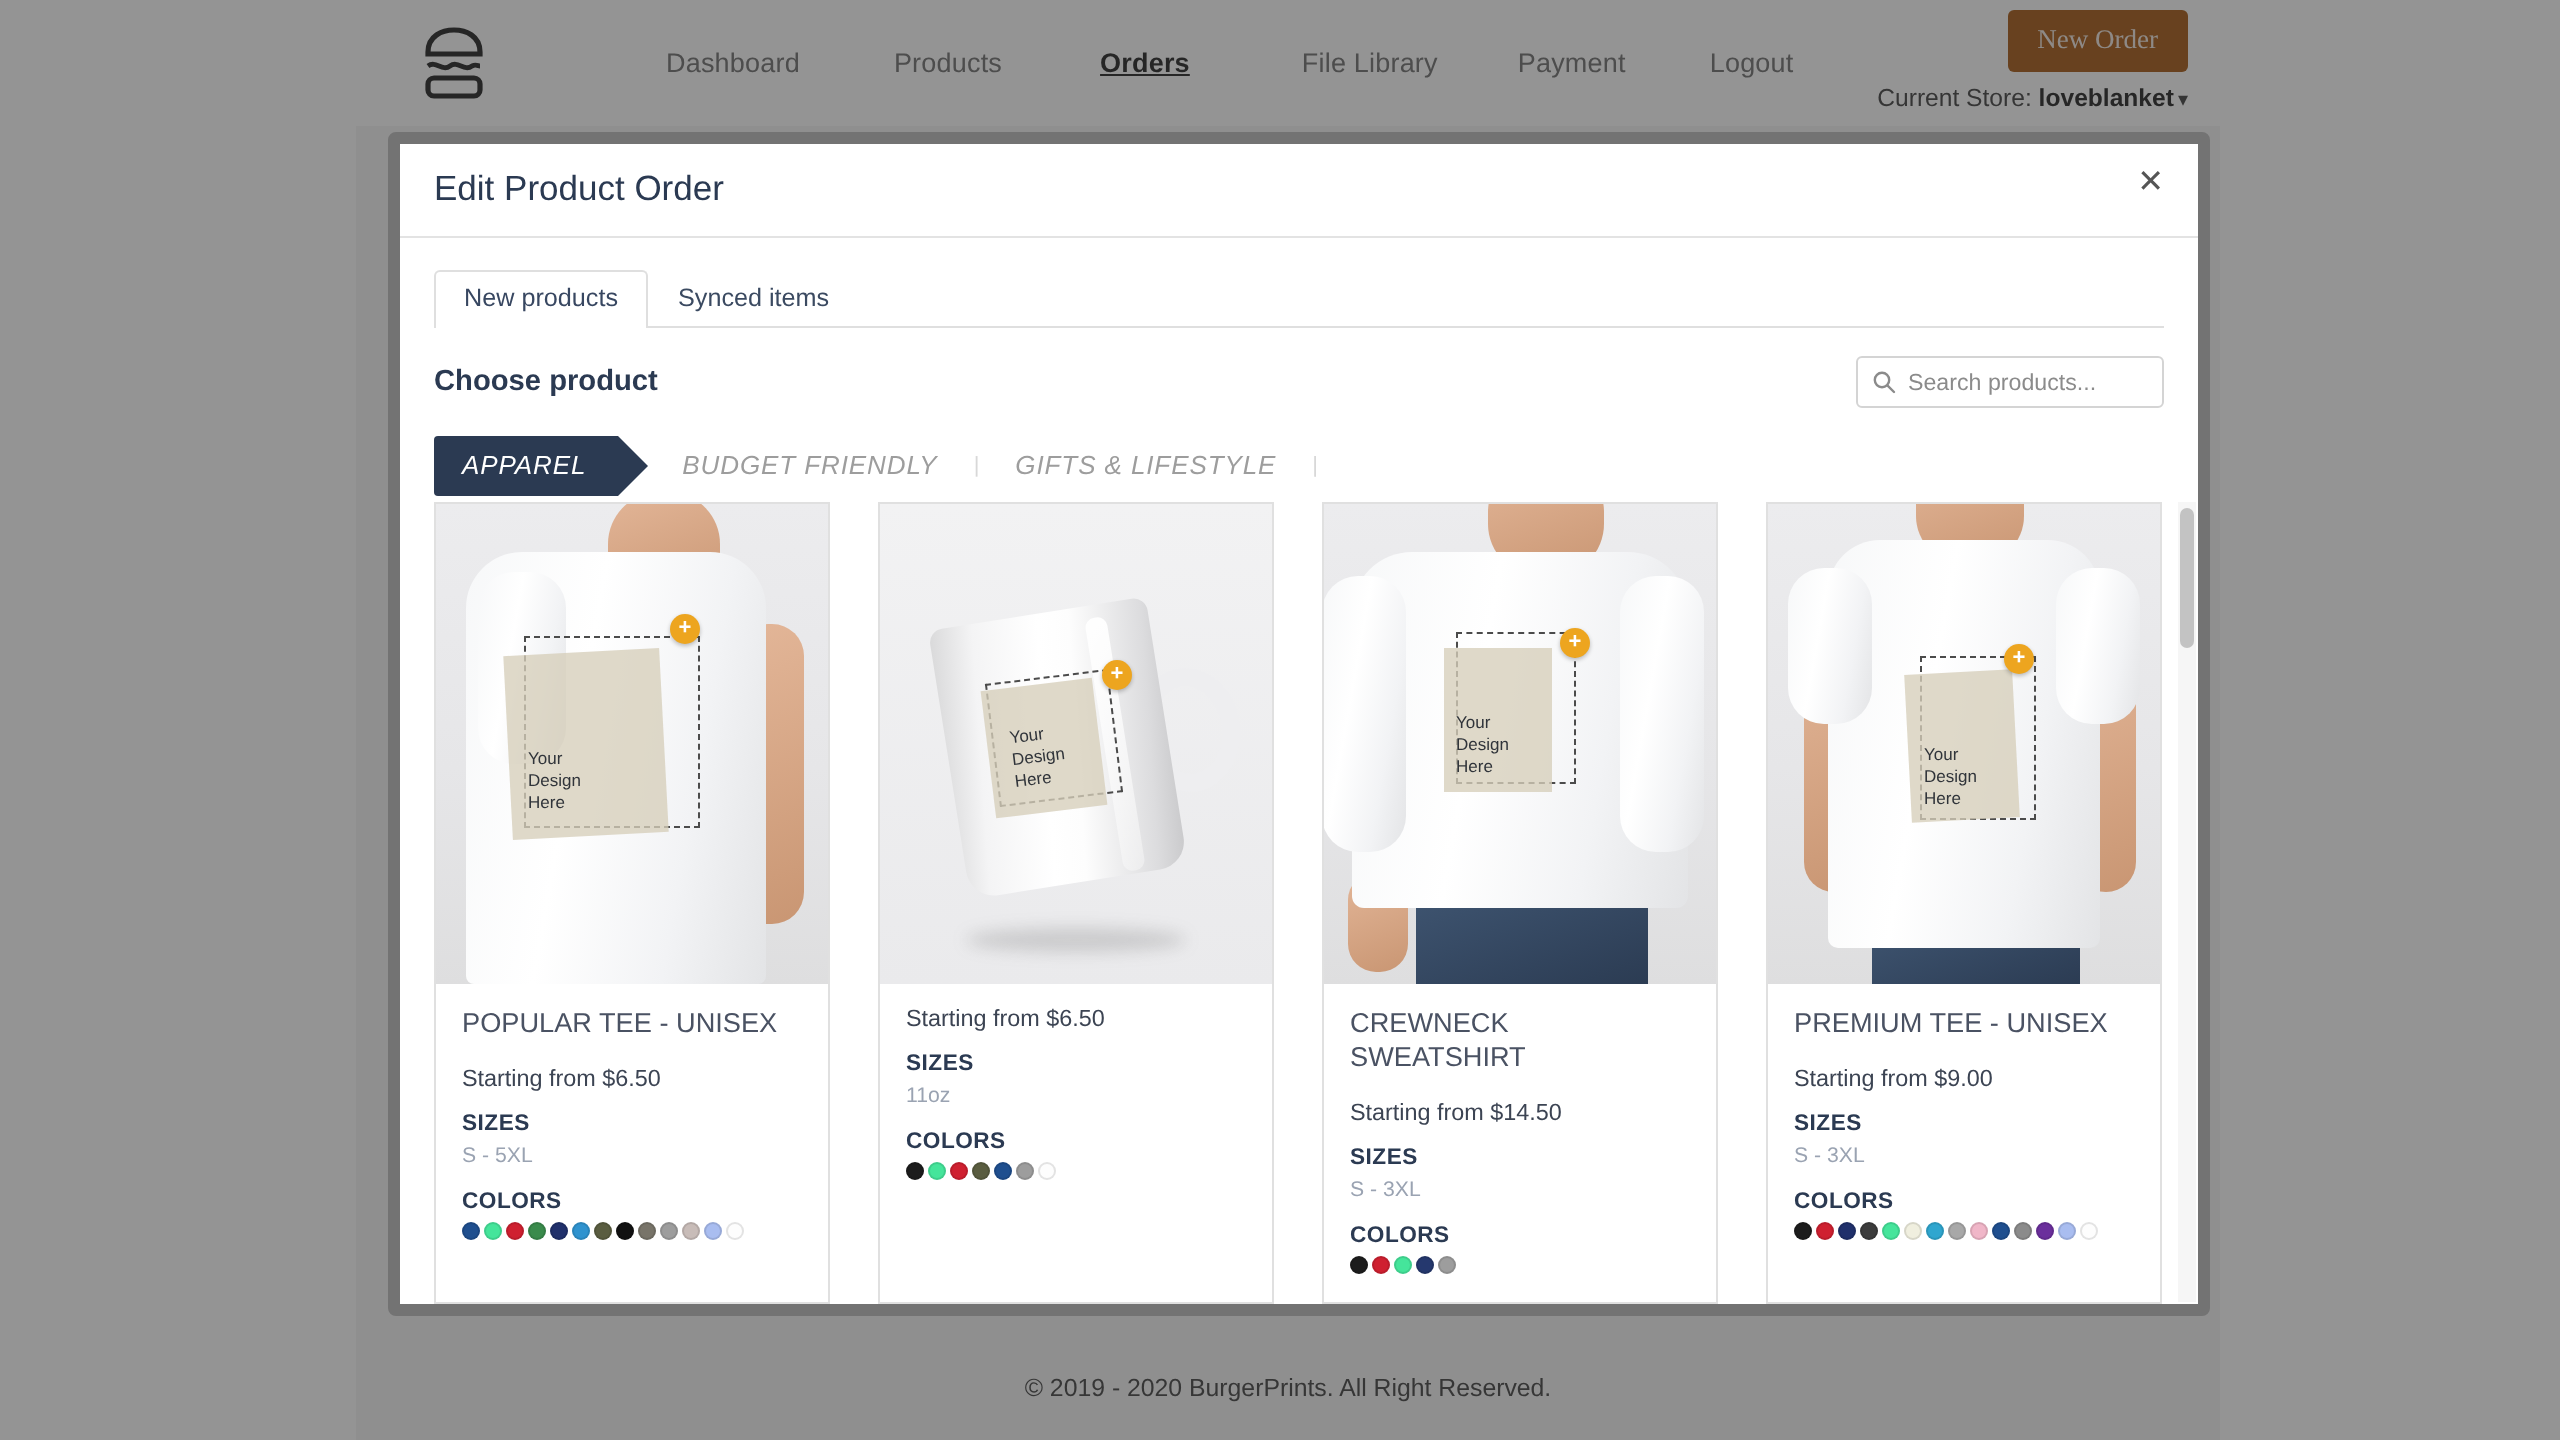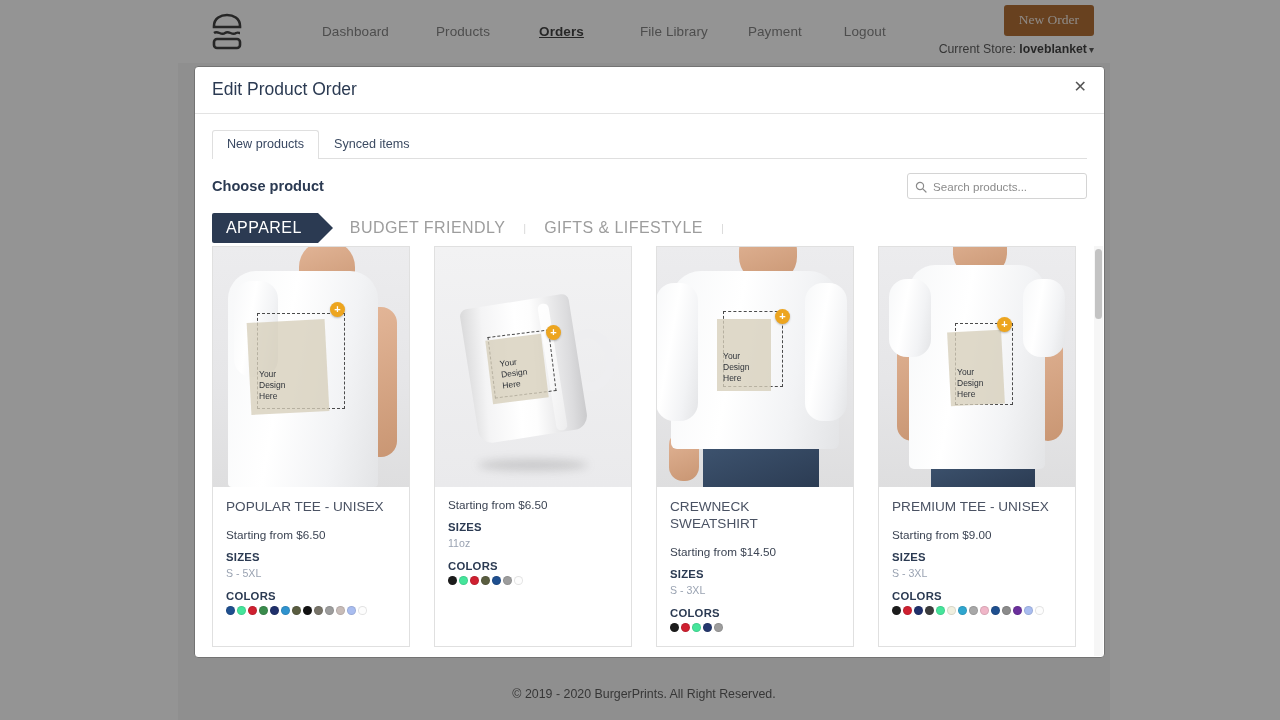--- a/index.html
+++ b/index.html
@@ -25,21 +25,21 @@
   
   .topnav {
     position: absolute; left: 178px; top: 0; width: 932px; height: 63px;
     background: #ffffff;
   }
   .logo {
     position: absolute; left: 32px; top: 12px;
     width: 34px; height: 40px;
   }
   .nav-links {
-    position: absolute; left: 144px; top: 24px;
+    position: absolute; left: 155px; top: 24px;
     display: flex; align-items: center;
   }
   .nav-link {
     font-size: 13.5px; color: #6b6b6b; letter-spacing: .1px;
     margin-right: 21px; white-space: nowrap; cursor: pointer;
   }
   .nav-link.is-active { color: #1a1a1a; font-weight: bold; text-decoration: underline; }
   .nav-link:nth-child(1){ margin-right: 47px; }
   .nav-link:nth-child(2){ margin-right: 49px; }
   .nav-link:nth-child(3){ margin-right: 56px; }
@@ -72,21 +72,21 @@
   .backdrop {
     position: absolute; inset: 0;
     background: rgba(50,50,50,.52);
   }
 
   
   .modal {
     position: absolute; left: 194px; top: 66px;
     width: 911px; height: 592px;
     background: #ffffff;
-    border: 1px solid #737373;
+    border: 6px solid #737373;
     border-radius: 4px;
     overflow: hidden;
     display: flex; flex-direction: column;
   }
   .modal-header {
     height: 47px; flex: 0 0 47px;
     border-bottom: 1px solid #e3e3e3;
     position: relative;
   }
   .modal-title {
@@ -125,21 +125,21 @@
     color: #384761;
   }
 
   .choose-row {
     display: flex; align-items: center; justify-content: space-between;
     margin-bottom: 14px; height: 26px;
   }
   .choose-title { font-size: 14.6px; font-weight: bold; color: #2b3a52; }
 
   .search-wrap {
-    position: relative; width: 180px; height: 26px;
+    position: relative; width: 154px; height: 26px;
   }
   .search-input {
     width: 100%; height: 100%;
     border: 1px solid #d4d4d4; border-radius: 3px;
     font-size: 11.6px; color: #6d6d6d;
     padding: 0 6px 0 25px;
     font-family: "Liberation Sans", sans-serif;
     outline: none; background: #fff;
   }
   .search-input::placeholder { color: #8b8b8b; }
@@ -147,23 +147,23 @@
     position: absolute; left: 8px; top: 6px;
     width: 12px; height: 12px; pointer-events: none;
   }
 
   
   .cats {
     display: flex; align-items: center;
     height: 30px; margin-bottom: 14px;
   }
   .cat {
-    font-size: 16px; letter-spacing: .45px;
+    font-size: 13px; letter-spacing: .45px;
     color: #9d9d9d; cursor: pointer;
-    padding: 0 18px; line-height: 30px; white-space: nowrap;
+    padding: 0 18px; line-height: 30px; white-space: nowrap; font-style: italic;
   }
   .cat.is-active {
     position: relative;
     background: #2b3a52; color: #ffffff;
     padding: 0 16px 0 14px; margin-right: 14px;
     border-radius: 2px 0 0 2px;
   }
   .cat.is-active::after {
     content: ""; position: absolute; right: -15px; top: 0;
     width: 0; height: 0;

